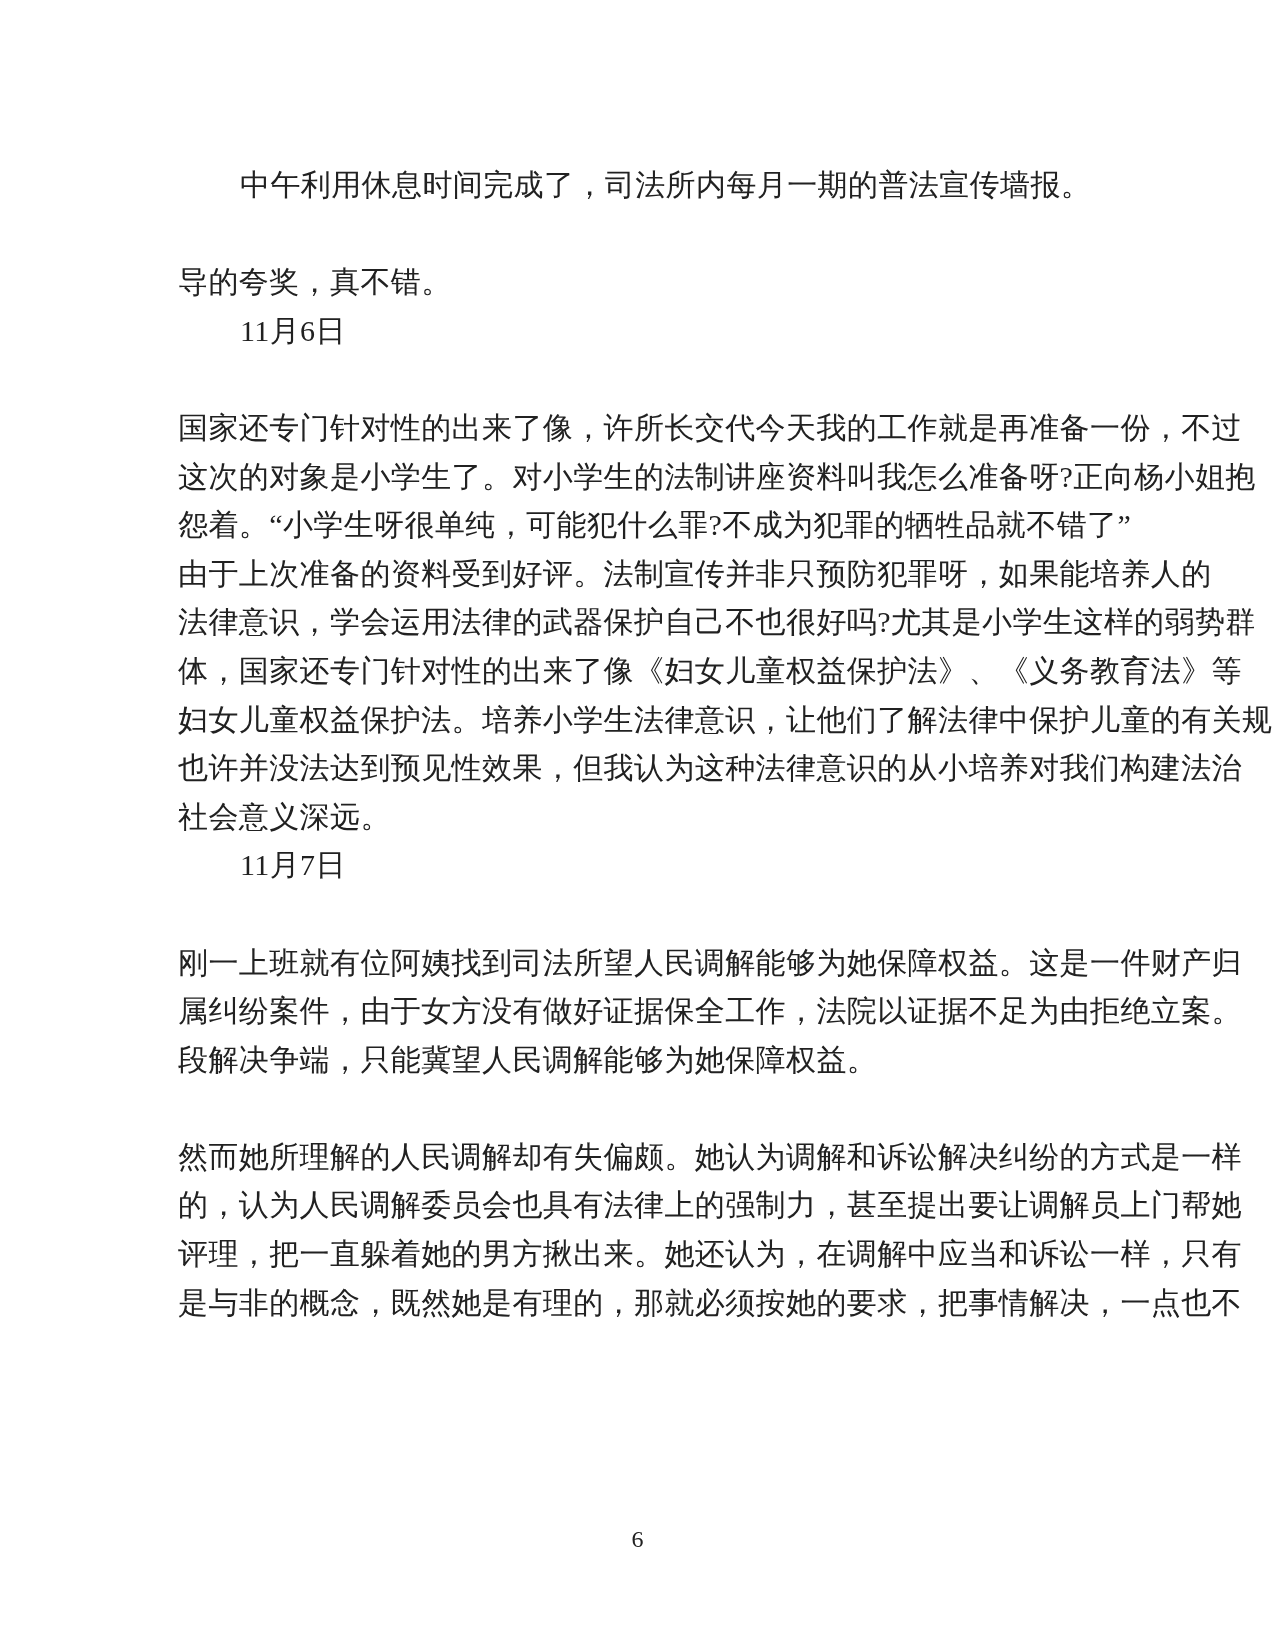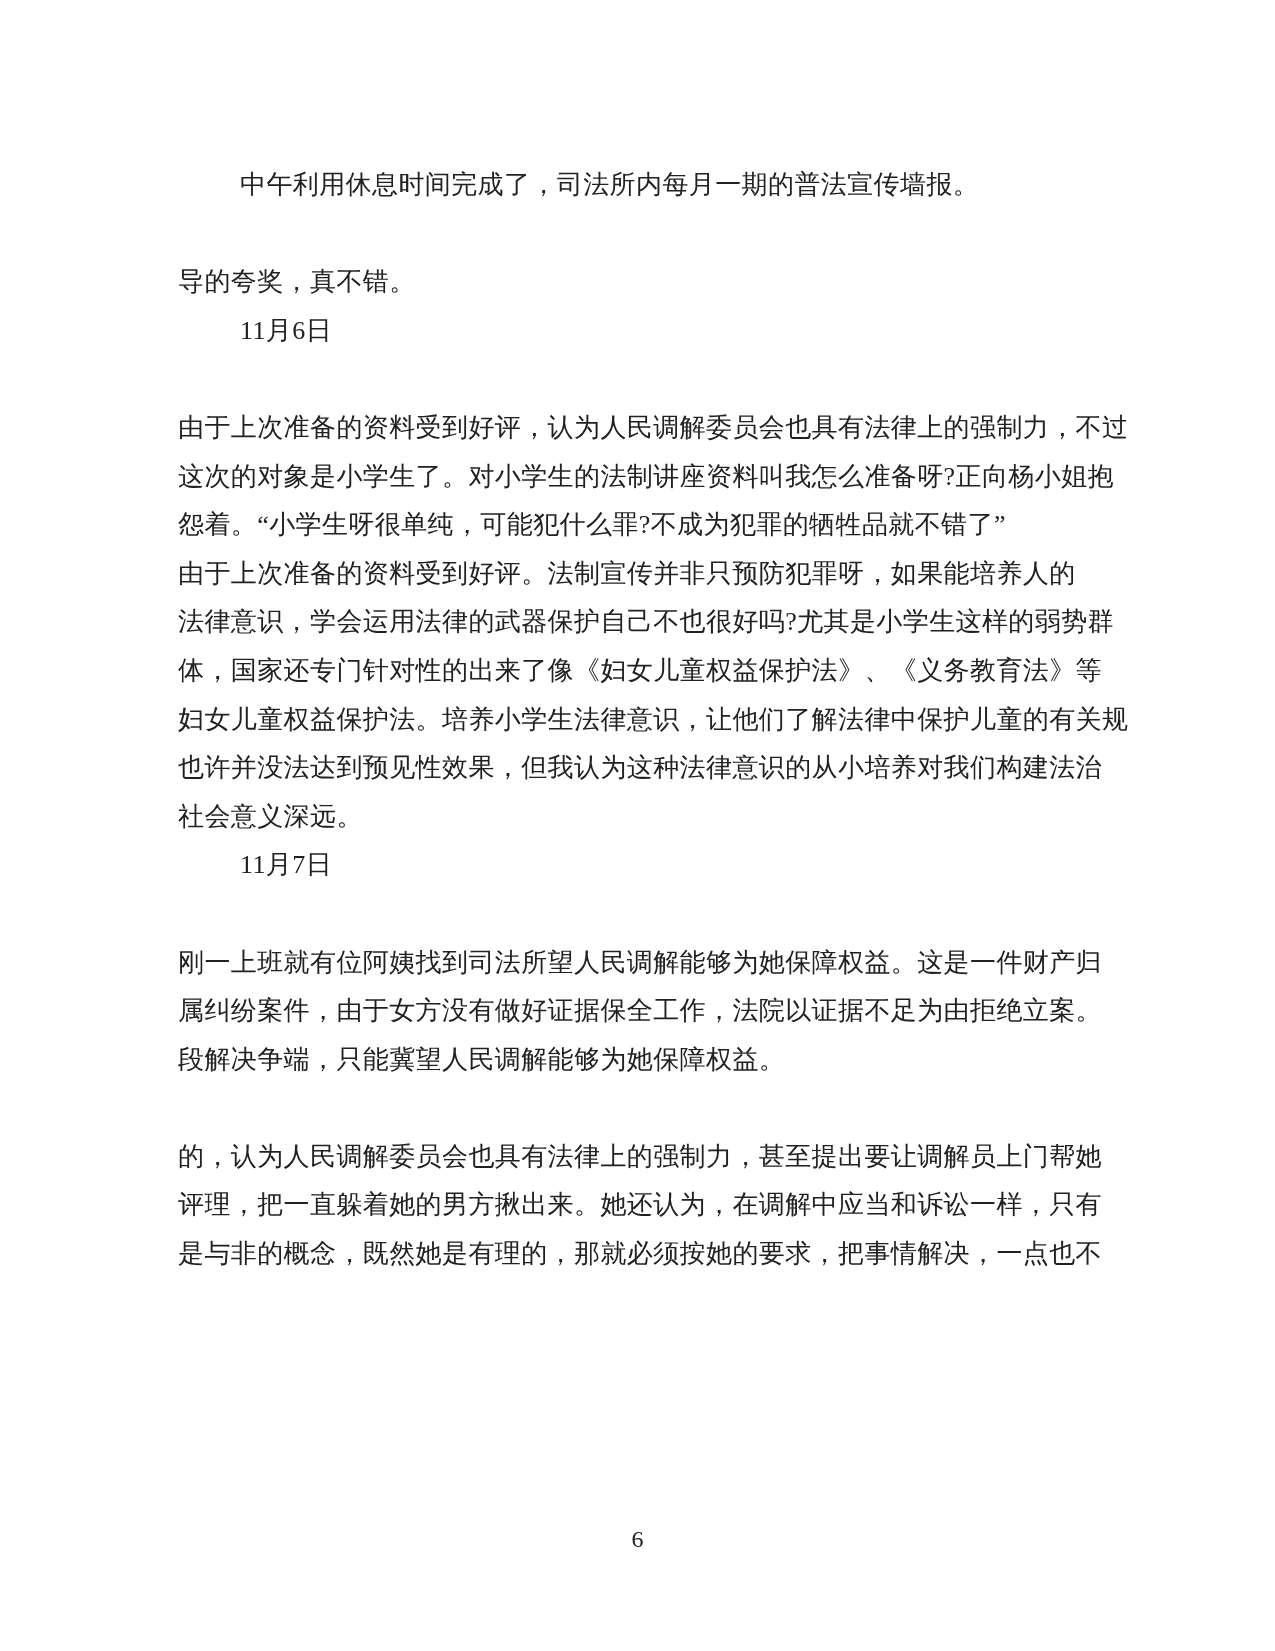--- a/index.html
+++ b/index.html
@@ -18,21 +18,21 @@
   }
   .doc {
     position: absolute;
     left: 178px;
     top: 161px;
     width: 930px;
   }
   .line {
     height: 48.6px;
     line-height: 48.6px;
-    font-size: 26px;
+    font-size: 30px;
     letter-spacing: 0.4px;
     white-space: nowrap;
     overflow: visible;
   }
   .line.indent {
     padding-left: 62px;
   }
   .line.blank {
     
   }
@@ -50,33 +50,34 @@
 </head>
 <body>
 
 <div class="page">
   <div class="doc" id="doc-lines">
       <div class="line indent">中午利用休息时间完成了，司法所内每月一期的普法宣传墙报。</div>
       <div class="line blank"></div>
       <div class="line">导的夸奖，真不错。</div>
       <div class="line indent">11月6日</div>
       <div class="line blank"></div>
-      <div class="line">由于上次准备的资料受到好评，认为人民调解委员会也具有法律上的强制力，不过</div>
+      <div class="line">国家还专门针对性的出来了像，许所长交代今天我的工作就是再准备一份，不过</div>
       <div class="line">这次的对象是小学生了。对小学生的法制讲座资料叫我怎么准备呀?正向杨小姐抱</div>
       <div class="line">怨着。“小学生呀很单纯，可能犯什么罪?不成为犯罪的牺牲品就不错了”</div>
       <div class="line">由于上次准备的资料受到好评。法制宣传并非只预防犯罪呀，如果能培养人的</div>
       <div class="line">法律意识，学会运用法律的武器保护自己不也很好吗?尤其是小学生这样的弱势群</div>
       <div class="line">体，国家还专门针对性的出来了像《妇女儿童权益保护法》、《义务教育法》等</div>
       <div class="line">妇女儿童权益保护法。培养小学生法律意识，让他们了解法律中保护儿童的有关规</div>
       <div class="line">也许并没法达到预见性效果，但我认为这种法律意识的从小培养对我们构建法治</div>
       <div class="line">社会意义深远。</div>
       <div class="line indent">11月7日</div>
       <div class="line blank"></div>
       <div class="line">刚一上班就有位阿姨找到司法所望人民调解能够为她保障权益。这是一件财产归</div>
       <div class="line">属纠纷案件，由于女方没有做好证据保全工作，法院以证据不足为由拒绝立案。</div>
       <div class="line">段解决争端，只能冀望人民调解能够为她保障权益。</div>
       <div class="line blank"></div>
+      <div class="line">然而她所理解的人民调解却有失偏颇。她认为调解和诉讼解决纠纷的方式是一样</div>
       <div class="line">的，认为人民调解委员会也具有法律上的强制力，甚至提出要让调解员上门帮她</div>
       <div class="line">评理，把一直躲着她的男方揪出来。她还认为，在调解中应当和诉讼一样，只有</div>
       <div class="line">是与非的概念，既然她是有理的，那就必须按她的要求，把事情解决，一点也不</div>
     </div>
   <div class="page-num">6</div>
 </div>
 
 </body></html>

